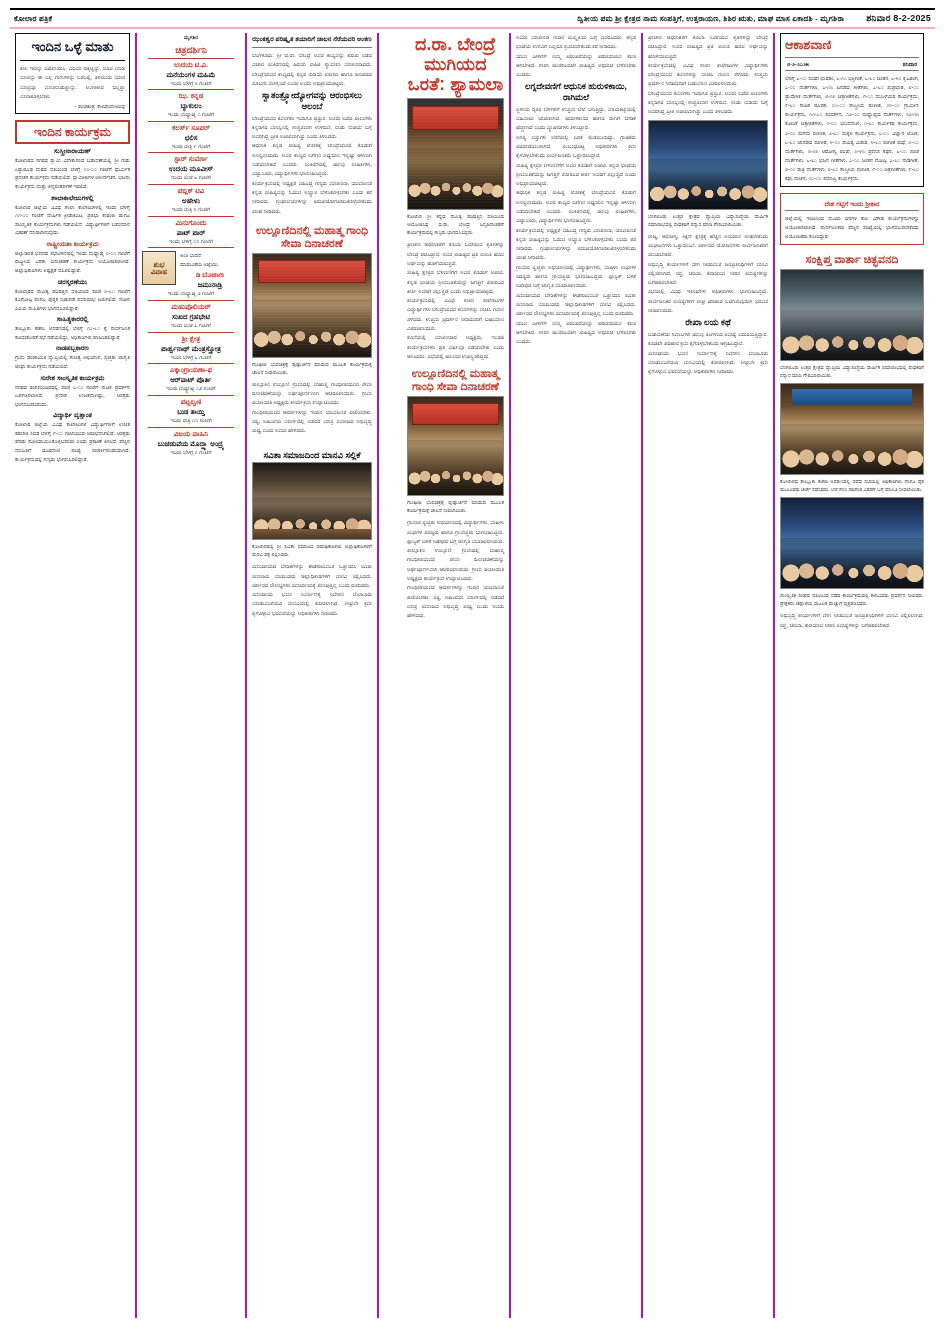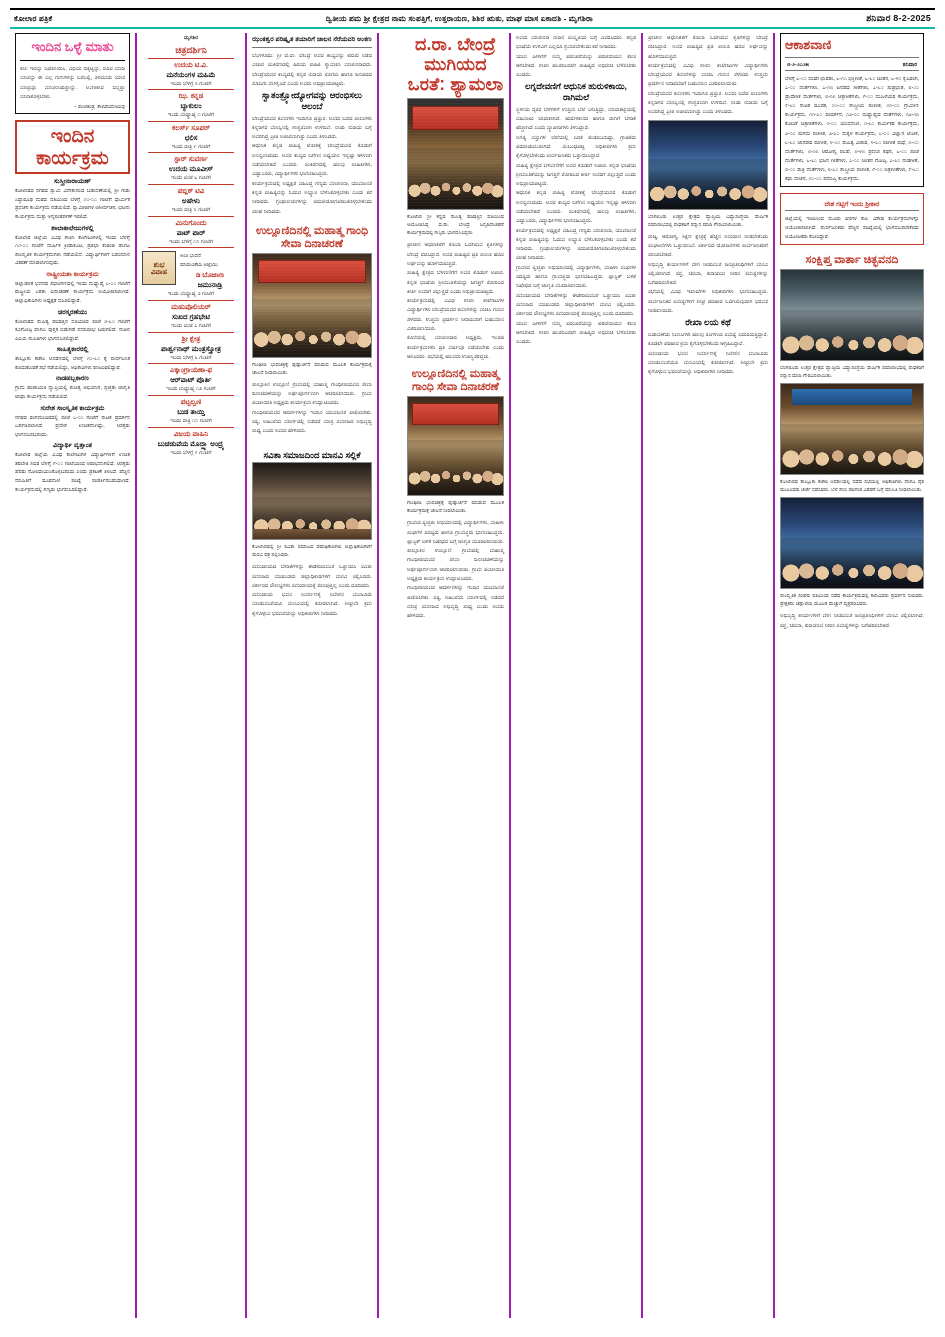--- a/index.html
+++ b/index.html
@@ -12,31 +12,31 @@
     overflow: hidden;
   }
   .page {
     width: 945px; height: 1337px;
     padding: 8px 10px 6px 10px;
     position: relative;
   }
   
   .masthead {
     border-top: 2px solid #000;
-    border-bottom: 2px solid #14b8a6;
+    border-bottom: 2px solid #f9a8d4;
     padding: 3px 4px;
     display: flex;
     align-items: center;
     justify-content: space-between;
     font-size: 7.5px;
     font-weight: bold;
     letter-spacing: .2px;
   }
   .masthead .mh-left { white-space: nowrap; }
-  .masthead .mh-center { flex: 1; text-align: center; padding: 0 16px; white-space: nowrap; overflow: hidden; }
+  .masthead .mh-center { flex: 1; text-align: right; padding: 0 22px; white-space: nowrap; overflow: hidden; }
   .masthead .mh-right { white-space: nowrap; font-size: 9px; }
 
   
   .grid {
     display: flex;
     gap: 0;
     margin-top: 4px;
     height: 1285px;
   }
   .col { padding: 0 5px; }
@@ -55,21 +55,21 @@
     color: #1a1a1a;
     word-break: break-word;
     hyphens: auto;
   }
   .tiny { font-size: 5px; line-height: 1.7; }
 
   .boxhead {
     text-align: center;
     font-weight: bold;
     font-size: 13px;
-    color: #ec4899;
+    color: #0f172a;
     padding: 2px 0 3px 0;
   }
   .rule { border-bottom: 1.5px solid #000; margin: 2px 0 3px 0; }
   .rule.thin { border-bottom: 1px solid #777; }
 
   .card { border: 1px solid #111; margin-bottom: 6px; padding: 3px 4px; }
   .card-red { border: 1px solid #c0392b; }
 
   .sub-center { text-align: center; font-weight: bold; font-size: 7.5px; margin: 2px 0; }
   .credit { text-align: right; font-size: 5px; font-style: italic; margin-top: 2px; }
@@ -168,21 +168,21 @@
     display:flex; align-items:center; justify-content:center;
     font-size: 7px; font-weight: bold; color:#7a3b10; text-align:center; line-height:1.1;
     float: left; margin: 0 4px 2px 0;
   }
 
   
   .prog-head {
     background: #fff;
     border: 2px solid #c0392b;
     text-align: center;
-    font-size: 19px;
+    font-size: 12px;
     font-weight: bold;
     color: #c0392b;
     padding: 3px 0;
     margin-bottom: 3px;
   }
   .prog-sub { font-size: 6.5px; font-weight: bold; text-align: center; margin: 3px 0 1px; }
   .prog-sub.red { color: #c0392b; }
   .prog-item { font-size: 5.2px; line-height: 1.65; text-align: justify; }
   .ch-title { text-align:center; font-weight:bold; font-size:9px; color:#c0392b; margin:2px 0 1px;}
   .ch-sub { text-align:center; font-weight:bold; font-size:7px; margin:2px 0 0;}

